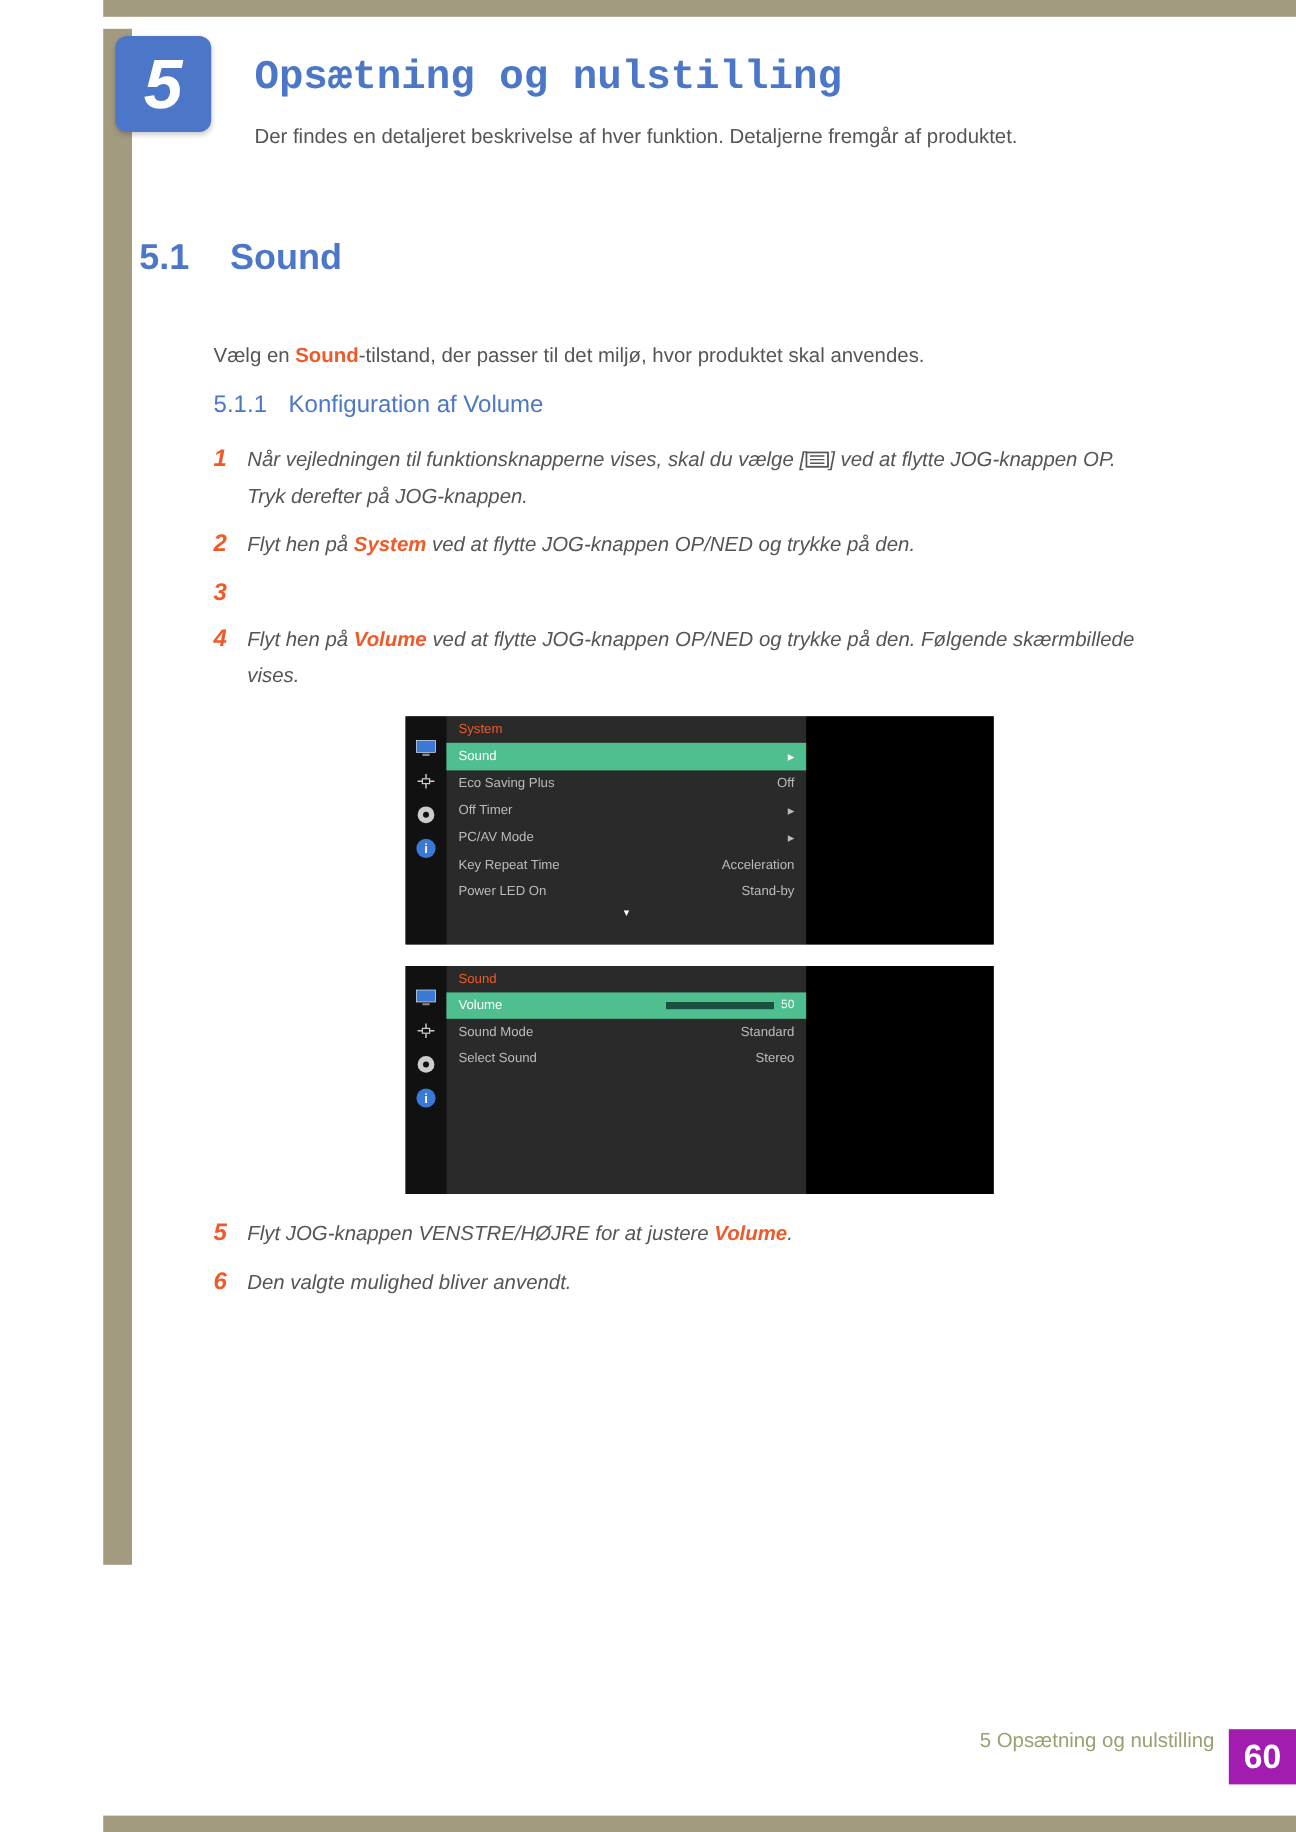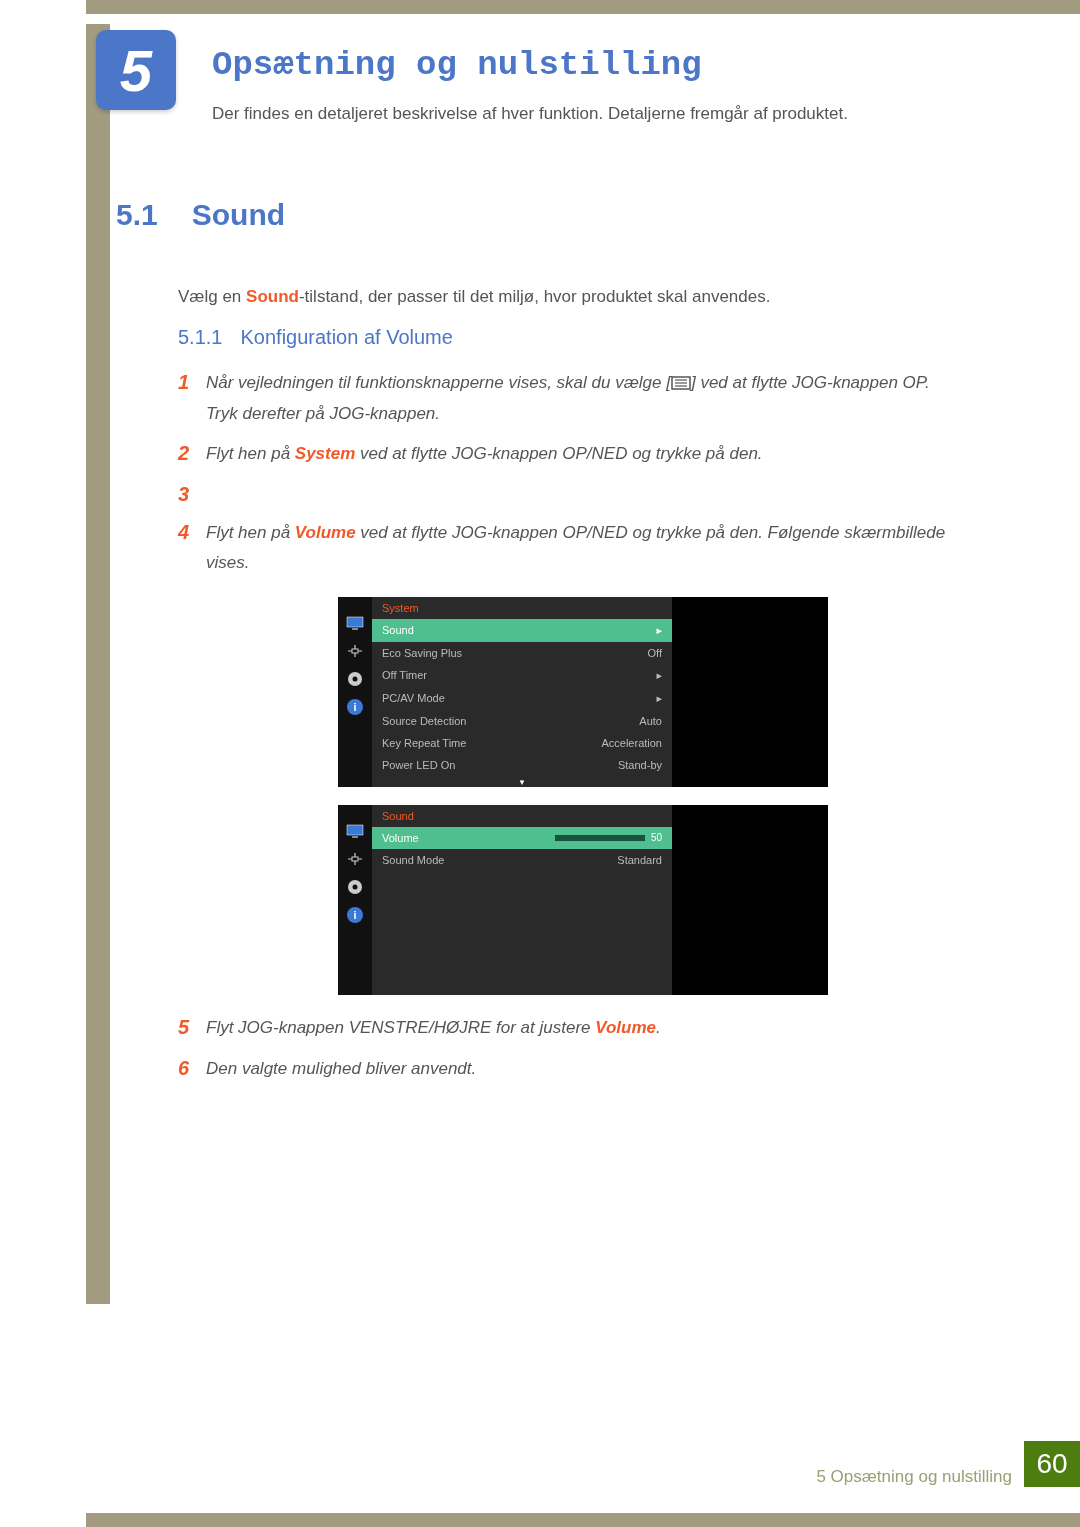--- a/index.html
+++ b/index.html
@@ -175,33 +175,33 @@
   .footer-stripe {
     position: absolute;
     bottom: 0; left: 86px; right: 0;
     height: 14px;
     background: #a39b80;
   }
   .page-footer {
     position: absolute;
     bottom: 40px; right: 0;
     display: flex;
-    align-items: flex-end;
+    align-items: flex-start;
   }
   .footer-text {
     color: #9d9e72;
     font-size: 17px;
     margin-right: 12px;
   }
   .page-num-box {
     width: 56px; height: 46px;
-    background: #4d7c0f;
+    background: #a21caf;
     color: #fff;
     font-size: 28px;
-    font-weight: normal;
+    font-weight: bold;
     display: flex; align-items: center; justify-content: center;
   }
 </style>
 </head>
 <body>
 
 <div class="top-stripe"></div>
 <div class="left-stripe"></div>
 
 <div class="chapter-badge">5</div>
@@ -291,24 +291,20 @@
           <span>Eco Saving Plus</span>
           <span>Off</span>
         </div>
       <div class="osd-row">
           <span>Off Timer</span>
           <span>▸</span>
         </div>
       <div class="osd-row">
           <span>PC/AV Mode</span>
           <span>▸</span>
-        </div>
-      <div class="osd-row">
-          <span>Source Detection</span>
-          <span>Auto</span>
         </div>
       <div class="osd-row">
           <span>Key Repeat Time</span>
           <span>Acceleration</span>
         </div>
       <div class="osd-row">
           <span>Power LED On</span>
           <span>Stand-by</span>
         </div>
       <div class="osd-scroll">▾</div>
@@ -349,20 +345,24 @@
         <span>Volume</span>
         <span style="display:flex;align-items:center;gap:6px;">
           <span class="osd-slider"><span class="osd-slider-fill" style="width: 50%;"></span></span>
           <span class="osd-slider-val">50</span>
         </span>
       </div>
       <div class="osd-row">
           <span>Sound Mode</span>
           <span>Standard</span>
         </div>
+      <div class="osd-row">
+          <span>Select Sound</span>
+          <span>Stereo</span>
+        </div>
     </div>
     <div class="osd-preview"></div>
   </div>
 
   <div class="step">
     <div class="step-num">5</div>
     <div class="step-body">
       <span>Flyt JOG-knappen VENSTRE/HØJRE for at justere </span><span class="bold-orange">Volume</span><span>.</span>
     </div>
   </div>

